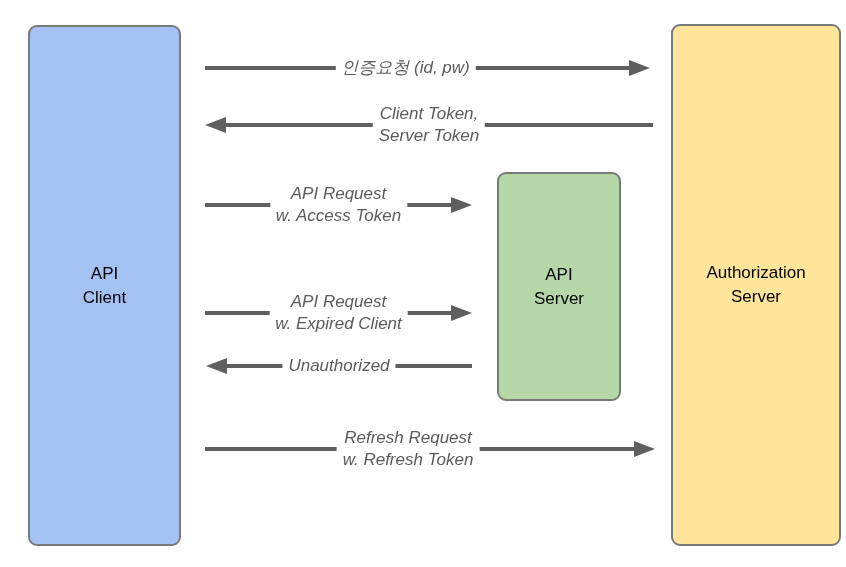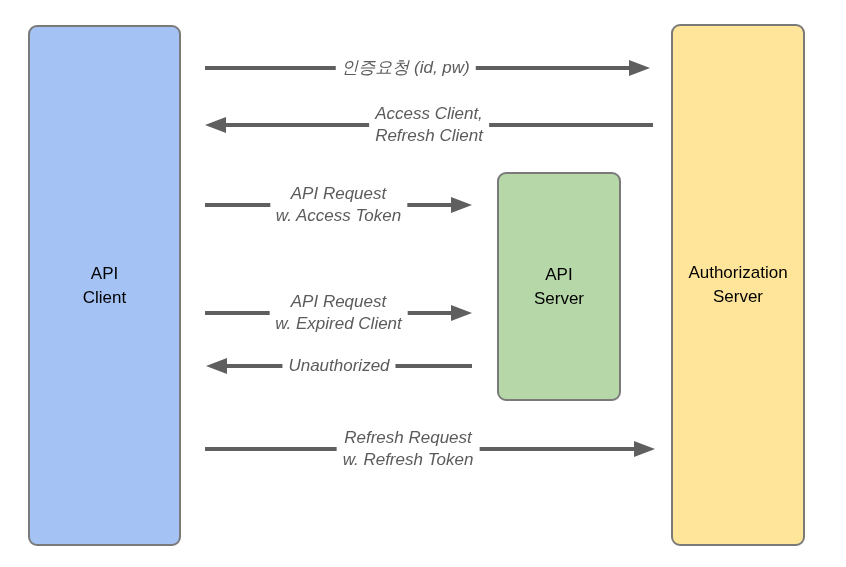--- a/index.html
+++ b/index.html
@@ -25,21 +25,21 @@
     align-items: center;
     justify-content: center;
     text-align: center;
     font-size: 17px;
     line-height: 24px;
     color: #000000;
   }
   .node .node-label span { display: block; }
   #node-api-client   { left: 28px;  top: 25px;  width: 153px; height: 521px; background: #a4c2f4; }
   #node-api-server   { left: 497px; top: 172px; width: 124px; height: 229px; background: #b6d7a8; }
-  #node-auth-server  { left: 671px; top: 24px;  width: 134px; height: 522px; background: #ffe599; }
+  #node-auth-server  { left: 671px; top: 24px;  width: 170px; height: 522px; background: #ffe599; }
   
   .arrow { position: absolute; height: 16px; font-style: italic; }
   .arrow-line {
     position: absolute;
     top: 6px;
     height: 4px;
     background: #5f5f5f;
     left: 0;
     right: 0;
   }
@@ -103,22 +103,22 @@
     <div class="arrow-label shift-left">
       <span>인증요청 (id, pw)</span>
       <span></span>
     </div>
   </div>
 
   <div class="arrow left" style="left:205px; top:117px; width:448px;">
     <div class="arrow-line"></div>
     <div class="arrowhead"></div>
     <div class="arrow-label">
-      <span>Access Client,</span>
-      <span>Refresh Client</span>
+      <span>Client Token,</span>
+      <span>Server Token</span>
     </div>
   </div>
 
   <div class="arrow right" style="left:205px; top:197px; width:267px;">
     <div class="arrow-line"></div>
     <div class="arrowhead"></div>
     <div class="arrow-label">
       <span>API Request</span>
       <span>w. Access Token</span>
     </div>

